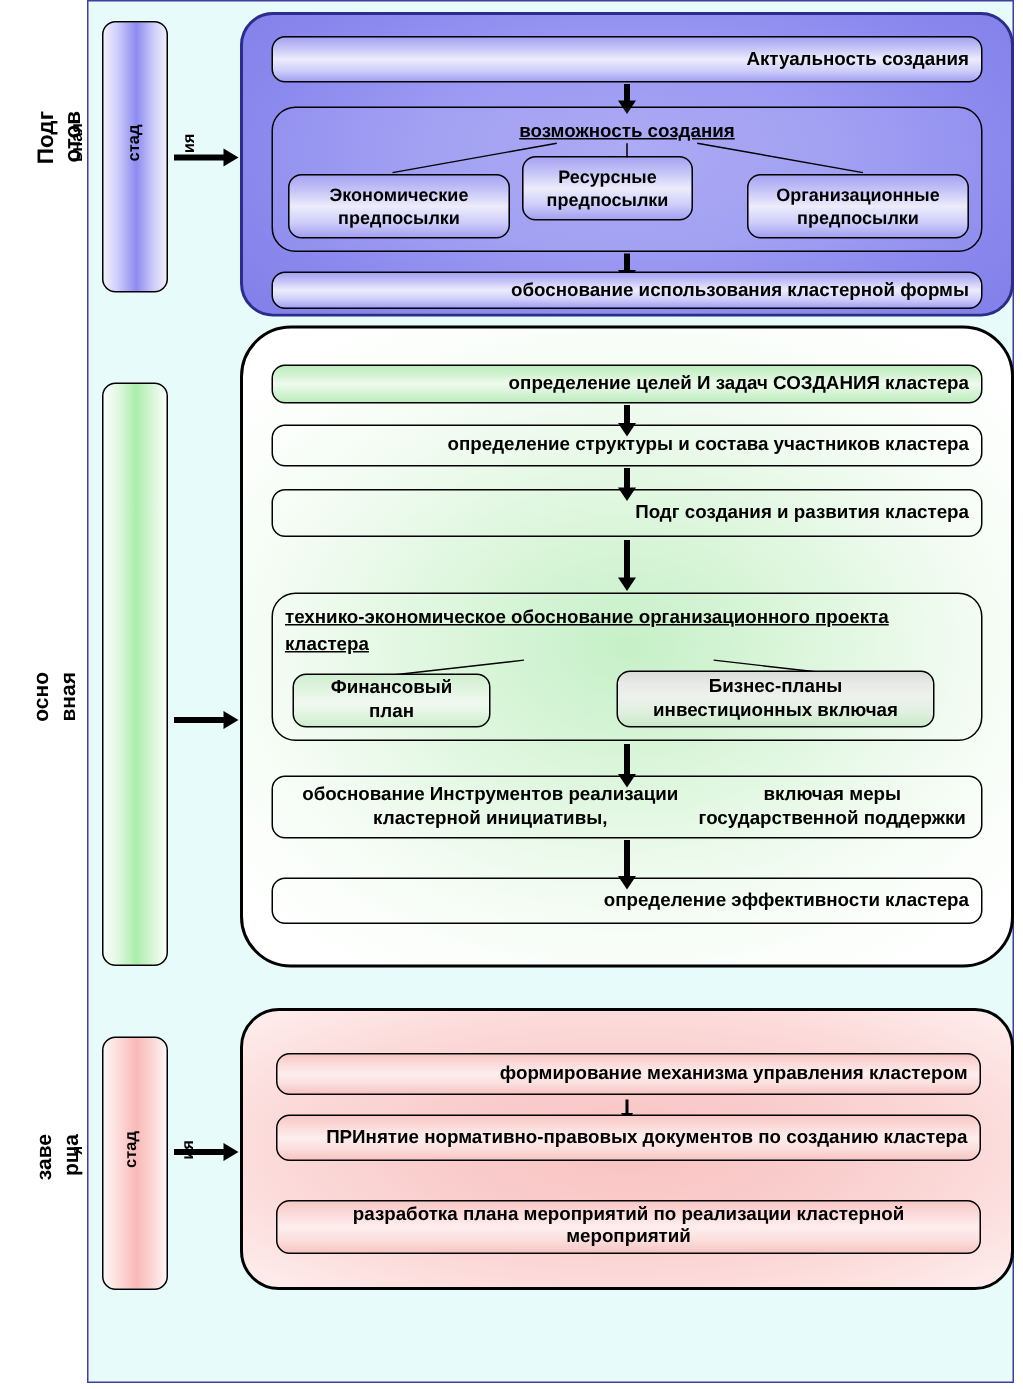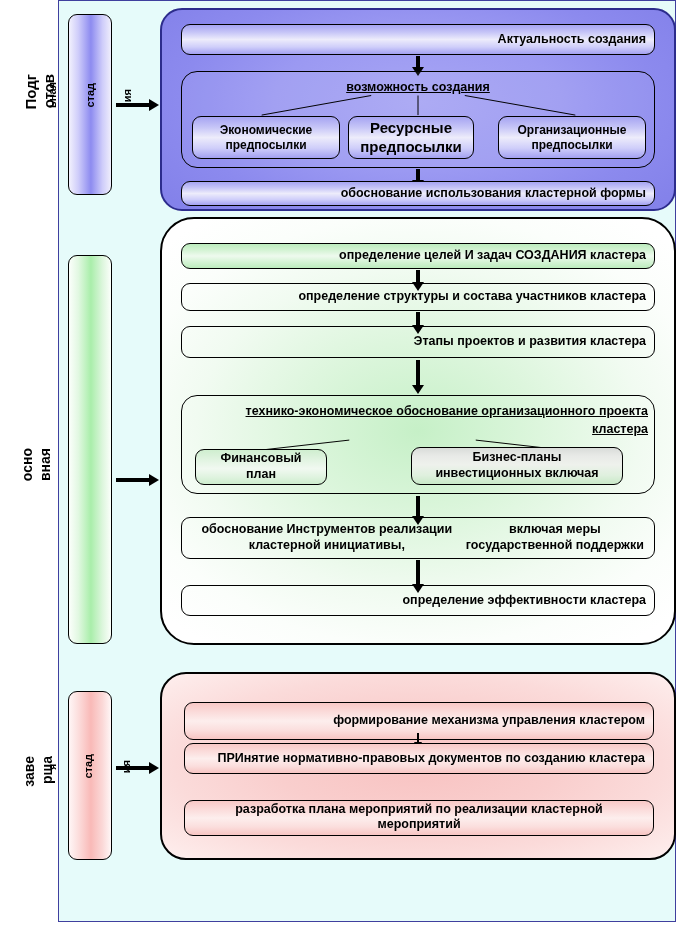--- a/index.html
+++ b/index.html
@@ -294,21 +294,21 @@
       <svg class="branch-svg" viewBox="0 0 474 97" preserveAspectRatio="none">
         <line x1="237" y1="24" x2="237" y2="44"></line>
         <line x1="190" y1="24" x2="80" y2="44"></line>
         <line x1="284" y1="24" x2="395" y2="44"></line>
       </svg>
 
       <div class="node node-blue" style="left:10px; top:44px; width:148px; height:43px; font-size:12px;">
         <span>Экономические предпосылки</span>
       </div>
 
-      <div class="node node-blue" style="left:166px; top:44px; width:126px; height:43px; font-size:15px;">
+      <div class="node node-blue" style="left:166px; top:32px; width:114px; height:43px; font-size:12px;">
         <span>Ресурсные предпосылки</span>
       </div>
 
       <div class="node node-blue" style="left:316px; top:44px; width:148px; height:43px; font-size:12px;">
         <span>Организационные предпосылки</span>
       </div>
     </div>
 
     <div class="v-arrow" style="left:254px; top:159px; height:12px;"></div>
 
@@ -325,27 +325,27 @@
 
     <div class="v-arrow" style="left:254px; top:51px; height:13px;"></div>
 
     <div class="node node-plain" style="left:19px; top:64px; width:474px; height:28px; font-size:12.5px;">
       <span>определение структуры и состава участников кластера</span>
     </div>
 
     <div class="v-arrow" style="left:254px; top:93px; height:14px;"></div>
 
     <div class="node node-plain" style="left:19px; top:107px; width:474px; height:32px; font-size:12.5px;">
-      <span>Этапы проектов и развития кластера</span>
+      <span>Подг создания и развития кластера</span>
     </div>
 
     <div class="v-arrow" style="left:254px; top:141px; height:26px;"></div>
 
     <div class="subgroup" id="subgroup-teo">
-      <div style="position:absolute; left:8px; top:6px; width:458px; text-align:right;
+      <div style="position:absolute; left:8px; top:6px; width:458px; text-align:left;
                   font-weight:bold; font-size:12.5px; color:#000; line-height:1.45;">
         <span class="u-line">технико-экономическое обоснование организационного проекта кластера</span>
       </div>
 
       <svg class="branch-svg" viewBox="0 0 474 99" preserveAspectRatio="none">
         <line x1="168" y1="45" x2="55" y2="58"></line>
         <line x1="295" y1="45" x2="390" y2="56"></line>
       </svg>
 
       <div class="node node-green-soft" style="left:13px; top:53px; width:132px; height:36px; font-size:12.5px;">
@@ -366,21 +366,21 @@
 
     <div class="v-arrow" style="left:254px; top:341px; height:25px;"></div>
 
     <div class="node node-plain" style="left:19px; top:366px; width:474px; height:31px; font-size:12.5px;">
       <span>определение эффективности кластера</span>
     </div>
   </div>
 
   <div class="section" id="section-final">
 
-    <div class="node node-pink" style="left:22px; top:28px; width:470px; height:38px; font-size:12.5px;">
+    <div class="node node-pink" style="left:22px; top:28px; width:470px; height:28px; font-size:12.5px;">
       <span>формирование механизма управления кластером</span>
     </div>
 
     <div class="v-arrow thin" style="left:255px; top:59px; height:10px;"></div>
 
     <div class="node node-pink" style="left:22px; top:69px; width:470px; height:31px; font-size:12.5px;">
       <span>ПРИнятие нормативно-правовых документов по созданию кластера</span>
     </div>
 
     <div class="node node-pink" style="left:22px; top:126px; width:470px; height:36px; font-size:12.5px; flex-direction:column;">

